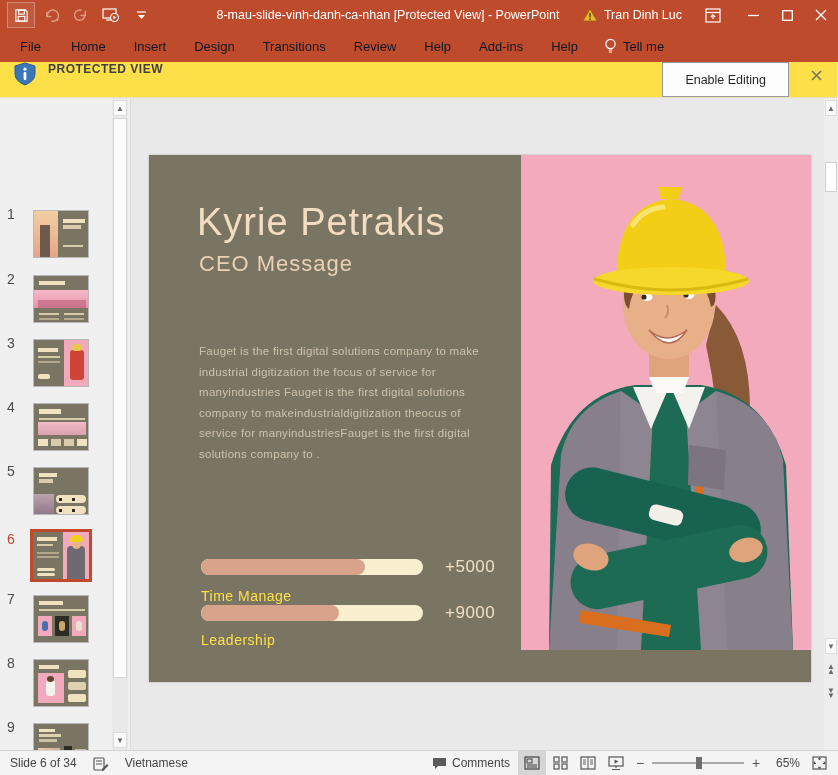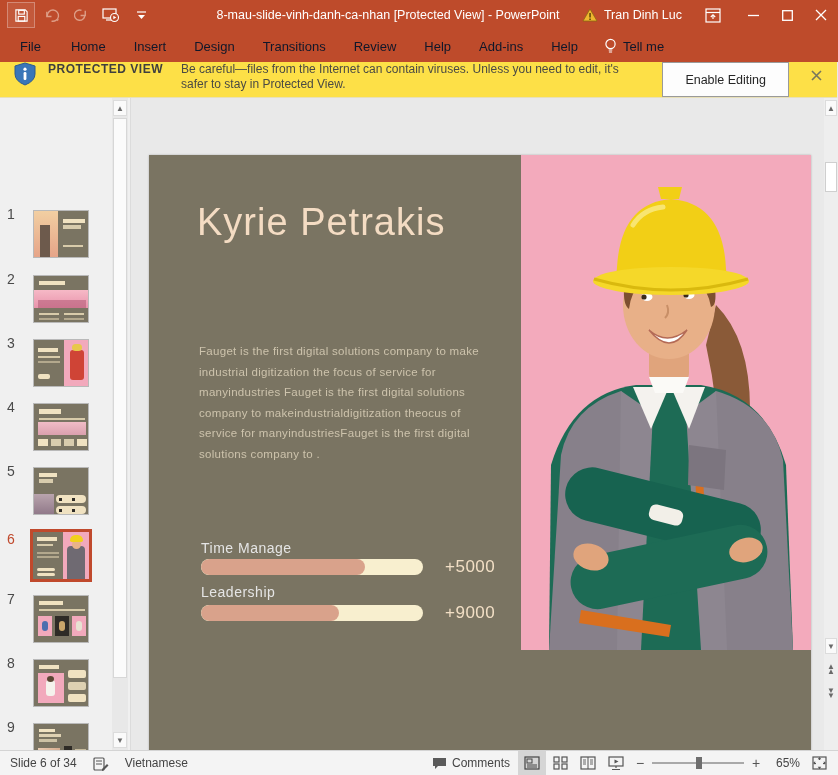--- a/index.html
+++ b/index.html
@@ -46,26 +46,26 @@
   .darkbx { background:#2e2b26; }
   .line { height:2px; background:#d8cbaa; }
 
   
   .p-scroll { position:absolute; left:112px; top:98px; width:16px; height:652px; background:#e8e8e8; }
   .s-arrow { position:absolute; left:1px; width:14px; height:16px; background:#fafafa; border:1px solid #dcdcdc; display:flex; align-items:center; justify-content:center; color:#6a6a6a; font-size:8px; }
   .p-thumbbar { position:absolute; left:1px; top:20px; width:14px; height:560px; background:#fbfbfb; border:1px solid #d7d7d7; }
 
   
   .canvas { position:absolute; left:130px; top:98px; width:694px; height:652px; background:#e9e9e9; border-left:1px solid #dcdcdc; }
-  .slide { position:absolute; left:18px; top:57px; width:662px; height:620px; background:#7a7462; box-shadow:0 0 2px rgba(0,0,0,0.25); }
+  .slide { position:absolute; left:18px; top:57px; width:662px; height:527px; background:#7a7462; box-shadow:0 0 2px rgba(0,0,0,0.25); }
   .slide-left { position:absolute; left:0; top:0; width:372px; height:495px; background:#7a7462; }
   .slide-title { position:absolute; left:48px; top:46px; font-size:38px; color:#f4dcc3; letter-spacing:1px; font-weight:500; }
   .slide-sub { position:absolute; left:50px; top:96px; font-size:22px; color:#e9d1b6; letter-spacing:1px; }
   .slide-body { position:absolute; left:50px; top:186px; width:302px; font-size:11.5px; line-height:20.5px; color:#cdc3ac; letter-spacing:0.3px; }
-  .skill-label { position:absolute; left:52px; font-size:14px; color:#e5e5e5; letter-spacing:0.5px; }
+  .skill-label { position:absolute; left:52px; font-size:14px; color:#fde047; letter-spacing:0.5px;margin-top:48px; }
   .bar { position:absolute; left:52px; width:222px; height:16px; background:#f8efcf; border-radius:9px; overflow:hidden; }
   .bar-fill { height:100%; background:#d9a28b; border-radius:9px; }
   .skill-val { position:absolute; left:296px; width:70px; font-size:17px; color:#f2dfc5; letter-spacing:0.5px; }
   .slide-photo { position:absolute; right:0; top:0; width:290px; height:495px; }
 
   
   .r-scroll { position:absolute; left:824px; top:98px; width:14px; height:652px; background:#eeeeee; }
   .r-thumbbar { position:absolute; left:1px; top:64px; width:12px; height:30px; background:#ffffff; border:1px solid #cfcfcf; }
   .chev { position:absolute; left:1px; width:12px; height:18px; display:flex; align-items:center; justify-content:center; color:#6a6a6a; font-size:8px; flex-direction:column; line-height:5px; }
 
@@ -181,21 +181,20 @@
 
   </div>
 
   <div class="banner">
     <svg class="shield" width="22" height="24" viewBox="0 0 22 24">
         <path d="M11 1 L21 4 V12 q0 7 -10 11 q-10 -4 -10 -11 V4 Z" fill="#3a76b8" stroke="#2a5a93" stroke-width="1"></path>
         <circle cx="11" cy="7.2" r="1.6" fill="#fff"></circle>
         <rect x="9.6" y="10" width="2.8" height="8" rx="1.2" fill="#fff"></rect>
       </svg>
     <span class="pv-label">PROTECTED VIEW</span>
-    <span class="pv-msg">Be careful—files from the Internet can contain viruses. Unless you need to edit, it's safer to stay in Protected View.</span>
     <button class="enable-btn">Enable Editing</button>
     <div class="banner-close">
       <svg width="11" height="11" viewBox="0 0 11 11">
           <path d="M1 1 L10 10 M10 1 L1 10" stroke="#77765e" stroke-width="1.6"></path>
         </svg>
     </div>
   </div>
 
   <div class="thumb-panel">
 
@@ -308,20 +307,21 @@
   <div class="p-scroll">
     <div class="s-arrow" style="top:2px">▲</div>
     <div class="p-thumbbar"></div>
     <div class="s-arrow" style="top:634px">▼</div>
   </div>
 
   <div class="canvas">
     <div class="slide">
       <div class="slide-left">
         <div class="slide-title">Kyrie Petrakis</div>
+        <div class="slide-sub">CEO Message</div>
         <div class="slide-body">Fauget is the first digital solutions company to make industrial digitization the focus of service for manyindustries Fauget is the first digital solutions company to makeindustrialdigitization theocus of service for manyindustriesFauget is the first digital solutions company to .</div>
 
         <div class="skill-label" style="top:385px">Time Manage</div>
         <div class="bar" style="top:404px">
           <div class="bar-fill" style="width: 74%;"></div>
         </div>
         <div class="skill-val" style="top:402px">+5000</div>
 
         <div class="skill-label" style="top:429px">Leadership</div>
         <div class="bar" style="top:450px">

